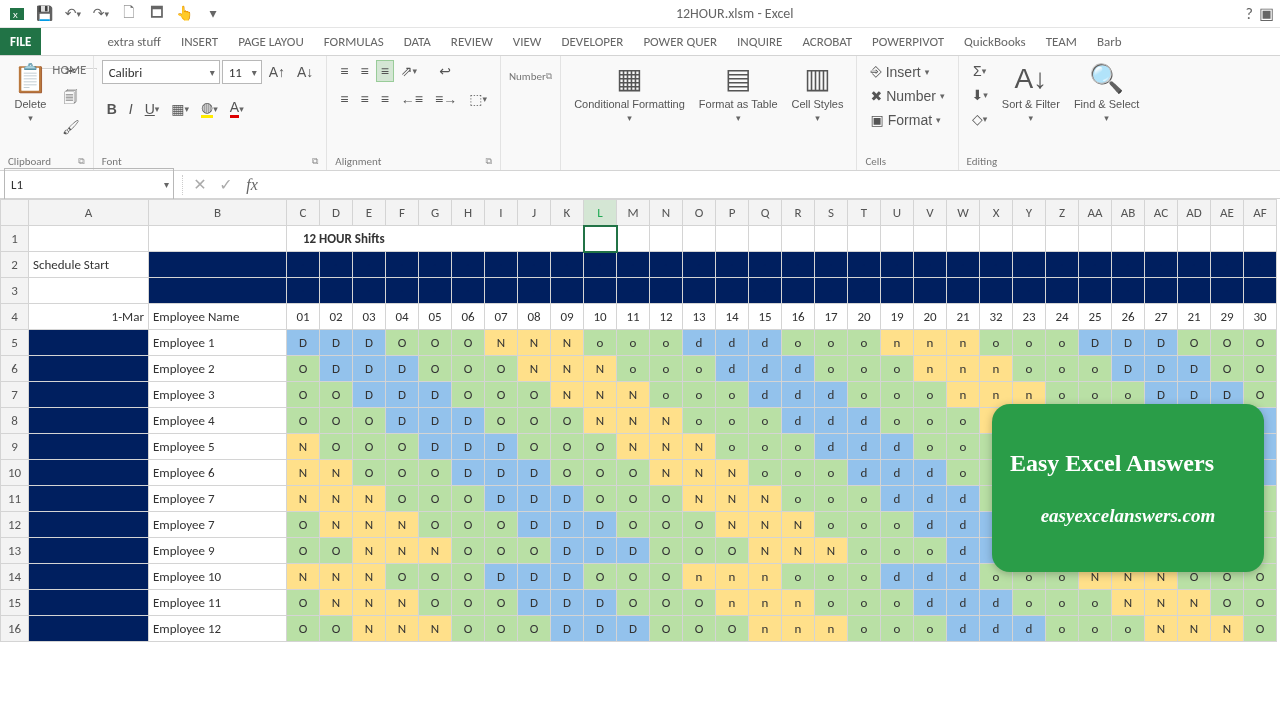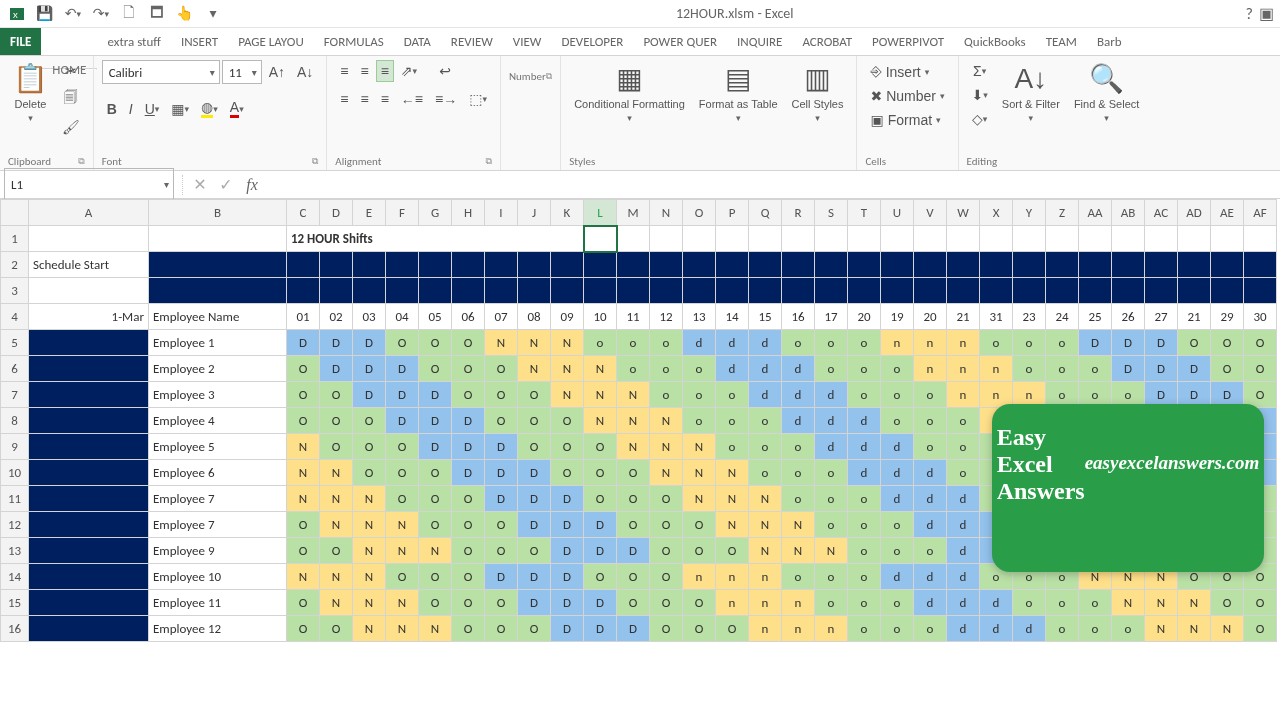--- a/index.html
+++ b/index.html
@@ -51,35 +51,35 @@
 .grid { border-collapse: collapse; table-layout: fixed; }
 .grid td, .grid th { border: 1px solid #d4d4d4; height: 26px; font-size: 13px; }
 .hd { background: #f3f3f3; color: #555; text-align: center; font-weight: normal; }
 .hd.sel { background: #d4e6d4; color: #2a5; }
 .rownum { width: 28px; background: #f3f3f3; text-align: center; color: #555; }
 .colA { width: 120px; padding: 0 4px; }
 .colB { width: 138px; padding: 0 4px; }
 .colN { width: 33px; text-align: center; }
 th.colN { width: 33px; }
 .darkblue { background: #001f5f; color: #001f5f; }
-.titlecell { font-size: 20px; font-weight: bold; padding-left: 4px; }
+.titlecell { font-size: 20px; font-weight: bold; padding-left: 16px; }
 .active-cell { outline: 2px solid #217346; outline-offset: -1px; }
 
 .cD { background: #93c2ec; }
 .cO { background: #b9e0a5; }
 .cN { background: #ffe08a; }
 .co { background: #b9e0a5; }
 .cd { background: #93c2ec; }
 .cn { background: #ffe08a; }
 .scell { border: 1px solid #888; font-size: 13px; }
 
 
-.badge { position: absolute; right: 16px; top: 404px; width: 272px; height: 168px; background: #2a9d48; color: white; border-radius: 18px; display: flex; flex-direction: row; justify-content: center; padding: 20px 18px; box-shadow: 0 2px 8px rgba(0,0,0,.25); }
+.badge { position: absolute; right: 16px; top: 404px; width: 272px; height: 168px; background: #2a9d48; color: white; border-radius: 18px; display: flex; flex-direction: column; justify-content: center; padding: 20px 18px; box-shadow: 0 2px 8px rgba(0,0,0,.25); }
 .badge-title { font-family: Georgia, "Times New Roman", serif; font-size: 24px; font-weight: bold; }
-.badge-url { font-family: Georgia, serif; font-size: 19px; font-weight: bold; font-style: italic; margin-top: 28px; }
+.badge-url { font-family: Georgia, serif; font-size: 19px; font-weight: bold; font-style: italic; margin-top: 28px; text-align: center; }
 </style>
 </head>
 <body>
 
 <div class="titlebar">
   <div class="qat">
     <div class="qat-btn">
         <svg viewBox="0 0 16 16">
           <rect x="1" y="2" width="14" height="12" fill="#217346"></rect>
           <text x="4" y="12" font-size="9" fill="#fff">X</text>
@@ -213,23 +213,20 @@
         </button>
       <button class="rbtn rbtn-lg dd">
           <span class="ic">▤</span>
           <span>Format as Table</span>
         </button>
       <button class="rbtn rbtn-lg dd">
           <span class="ic">▥</span>
           <span>Cell Styles</span>
         </button>
     </div>
-    <div class="rgroup-label">
-        <span>Styles</span>
-      </div>
   </div>
 
   <div class="rgroup">
     <div class="rgroup-inner rcol" style="gap:2px">
       <button class="rbtn dd" style="justify-content:flex-start;gap:4px">
           <span>⎆</span>
           <span>Insert</span>
         </button>
       <button class="rbtn dd" style="justify-content:flex-start;gap:4px">
           <span>✖</span>
@@ -430,21 +427,21 @@
           <td class="colN scell">12</td>
           <td class="colN scell">13</td>
           <td class="colN scell">14</td>
           <td class="colN scell">15</td>
           <td class="colN scell">16</td>
           <td class="colN scell">17</td>
           <td class="colN scell">20</td>
           <td class="colN scell">19</td>
           <td class="colN scell">20</td>
           <td class="colN scell">21</td>
-          <td class="colN scell">31</td>
+          <td class="colN scell">32</td>
           <td class="colN scell">23</td>
           <td class="colN scell">24</td>
           <td class="colN scell">25</td>
           <td class="colN scell">26</td>
           <td class="colN scell">27</td>
           <td class="colN scell">21</td>
           <td class="colN scell">29</td>
           <td class="colN scell">30</td>
         </tr>
         <tr>

